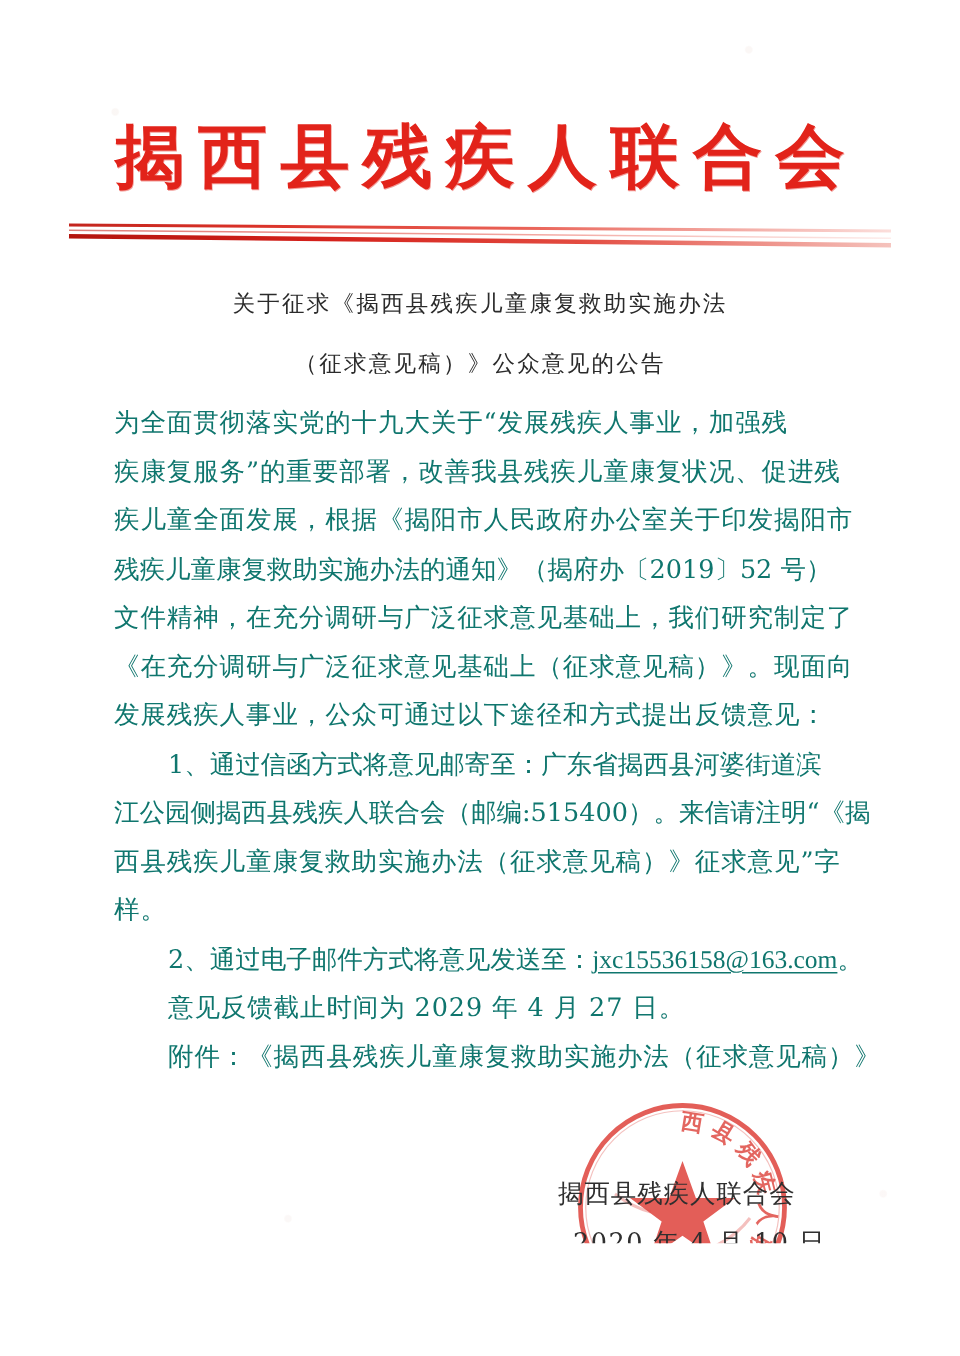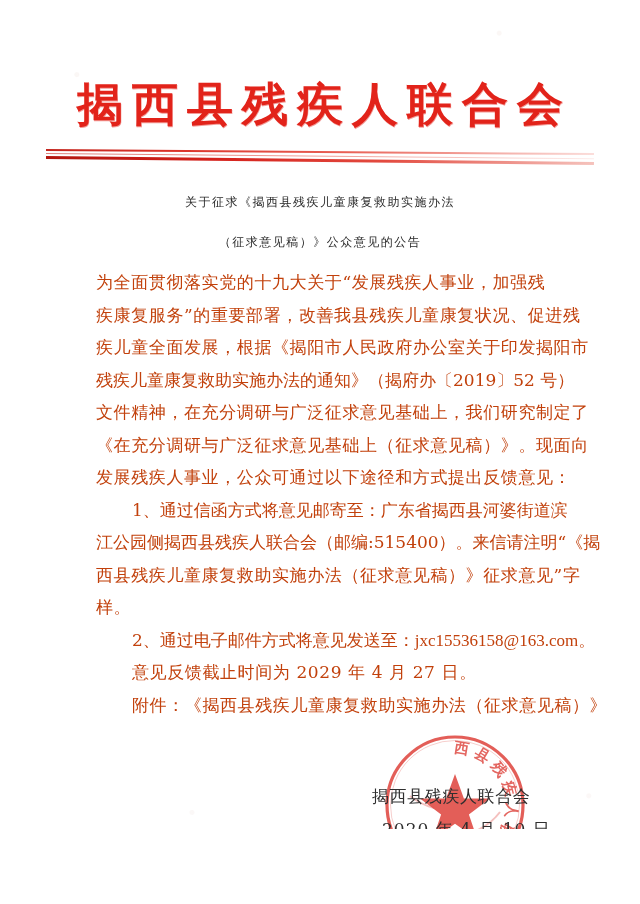--- a/index.html
+++ b/index.html
@@ -71,48 +71,49 @@
       background: linear-gradient(90deg, #b3150e 0%, #d4201a 30%, #e34b40 62%, #f5c3bd 100%); }
 
   
   #doc-title {
     position: absolute;
     left: 0;
     top: 182px;
     width: 640px;
     text-align: center;
     font-family: "DejaVu Serif", "Liberation Serif", serif;
-    font-size: 12px;
+    font-size: 15px;
     line-height: 40px;
     color: #2b2b2b;
     letter-spacing: 1.5px;
   }
   #doc-title .tline { display: block; white-space: nowrap; }
 
   
   #body-text {
     position: absolute;
-    left: 96px;
+    left: 76px;
     top: 266px;
     width: 468px;
     font-family: "DejaVu Serif", "Liberation Serif", serif;
     font-size: 17px;
     line-height: 32.5px;
-    color: #c2410c;
+    color: #0f766e;
     letter-spacing: 0.6px;
   }
   #body-text .line {
     display: block;
     white-space: nowrap;
     height: 32.5px;
   }
   #body-text .line.indent { padding-left: 36px; }
   #body-text .line.tight { letter-spacing: 0px; }
   #body-text .num { letter-spacing: 0px; }
   .u {
+    text-decoration: underline;
     text-underline-offset: 3px;
     letter-spacing: 0px;
     font-family: "Liberation Serif", serif;
   }
 
   
   #signature {
     position: absolute;
     left: 372px;
     top: 780px;

